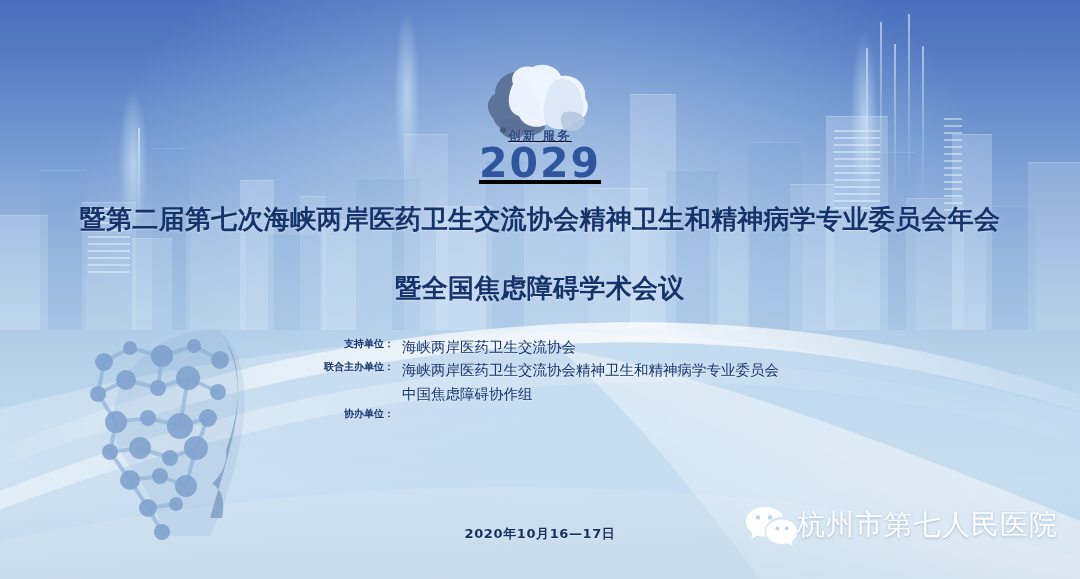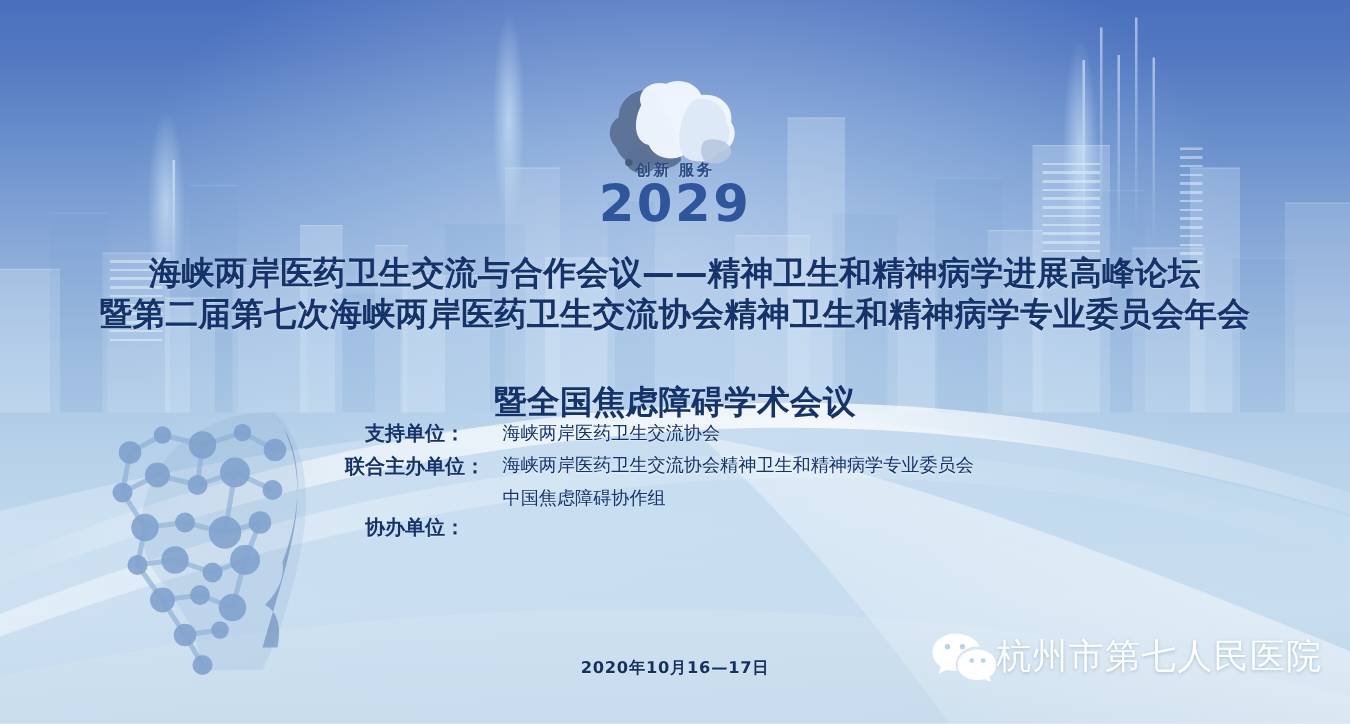--- a/index.html
+++ b/index.html
@@ -43,21 +43,21 @@
       background:radial-gradient(ellipse at 50% 50%, rgba(225,245,255,.55), rgba(225,245,255,0) 70%); }
 
   
   .waves{ position:absolute; left:0; bottom:0; width:1080px; height:290px; }
 
   
   .molhead{ position:absolute; left:70px; top:322px; width:270px; height:220px; opacity:.95; }
 
   
   .logo{ position:absolute; left:0; right:0; top:62px; height:135px;
-         display:flex; flex-direction:column; align-items:center; }
+         display:flex; flex-direction:column; align-items:center;text-decoration:underline; }
   .logo-brain{ width:122px; height:82px; }
   .logo-tag{ margin-top:-16px; font-size:12.5px; letter-spacing:2px;
              color:#2c4a84; font-weight:700; position:relative; z-index:3;
              text-shadow:0 1px 2px rgba(255,255,255,.35); }
   .logo-year{ margin-top:-2px; font-size:41px; font-weight:800; letter-spacing:2px;
               color:#2f569c; line-height:1; position:relative; z-index:3;
               font-family:"DejaVu Sans",sans-serif; }
 
   
   .titles{ position:absolute; left:0; right:0; top:203px; text-align:center; }
@@ -68,23 +68,23 @@
      letter-spacing:.3px; white-space:nowrap;
   }
   .t1{ font-size:26px; }
   .t2{ font-size:26px; }
   .t3{ font-size:26px;margin-top:36px; }
 
   
   .sponsors{ position:absolute; left:0; right:0; top:336px; }
   .sp-row{ display:flex; justify-content:center; line-height:1.62; }
   .sp-inner{ width:540px; display:flex; }
-  .sp-label{ color:#14336d; font-weight:700; font-size:16px; text-align:center;
+  .sp-label{ color:#14336d; font-weight:700; font-size:10px; text-align:right;
              width:124px; flex:0 0 124px; white-space:nowrap;
-             text-shadow:0 1px 0 rgba(255,255,255,.35);font-family:Liberation Mono, monospace; }
+             text-shadow:0 1px 0 rgba(255,255,255,.35); }
   .sp-value{ color:#14336d; font-weight:400; font-size:14.5px; padding-left:8px;
              white-space:nowrap; text-shadow:0 1px 0 rgba(255,255,255,.35); }
   .sp-value.indent{ padding-left:8px; }
 
   
   .date{ position:absolute; left:0; right:0; top:525px; text-align:center;
          color:#13305f; font-size:13px; font-weight:600; letter-spacing:.6px;
          font-family:"DejaVu Sans","Liberation Sans",sans-serif;
          text-shadow:0 1px 0 rgba(255,255,255,.30); }
 
@@ -255,21 +255,20 @@
                C86,68 72,70 66,60 C62,46 66,28 76,18 Z" fill="#dbe8f6" opacity=".95"></path>
       <path d="M86,50 C96,48 106,52 106,60 C104,68 92,72 84,66 C80,58 82,52 86,50 Z" fill="#b6c8df" opacity=".9"></path>
       <path d="M30,56 C22,58 18,68 26,74 C34,80 46,76 46,68 C42,60 36,56 30,56 Z" fill="#5b7093" opacity=".95"></path>
       <circle cx="24" cy="68" r="3" fill="#47597a" opacity=".9"></circle>
     </svg>
     <div class="logo-tag">创新 服务</div>
     <div class="logo-year">2029</div>
   </div>
 
   <div class="titles">
-    <div class="t-line t1">海峡两岸医药卫生交流与合作会议——精神卫生和精神病学进展高峰论坛</div>
     <div class="t-line t2">暨第二届第七次海峡两岸医药卫生交流协会精神卫生和精神病学专业委员会年会</div>
     <div class="t-line t3">暨全国焦虑障碍学术会议</div>
   </div>
 
   <div class="sponsors">
     <div class="sp-row">
       <div class="sp-inner">
         <span class="sp-label">支持单位：</span>
         <span class="sp-value">海峡两岸医药卫生交流协会</span>
       </div>

